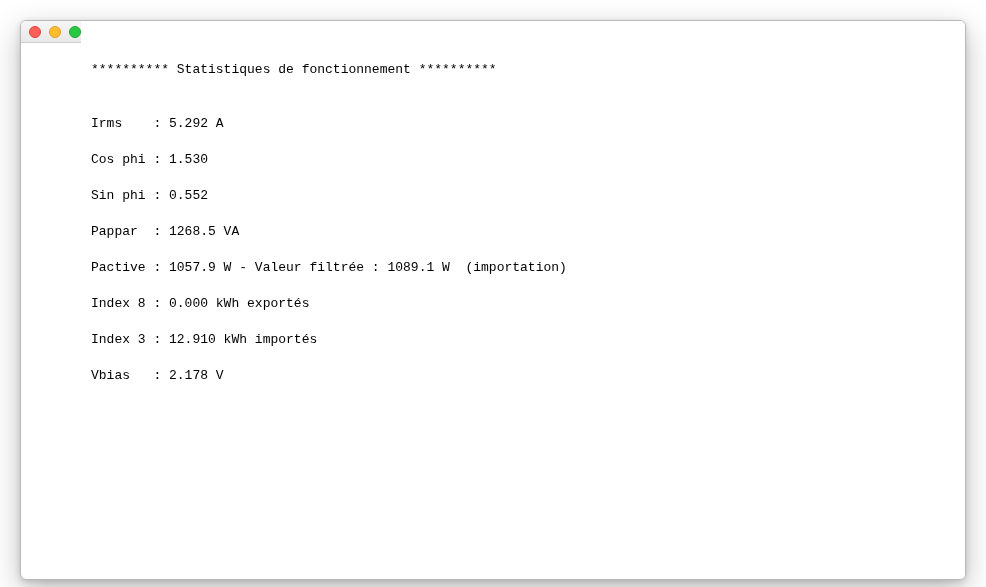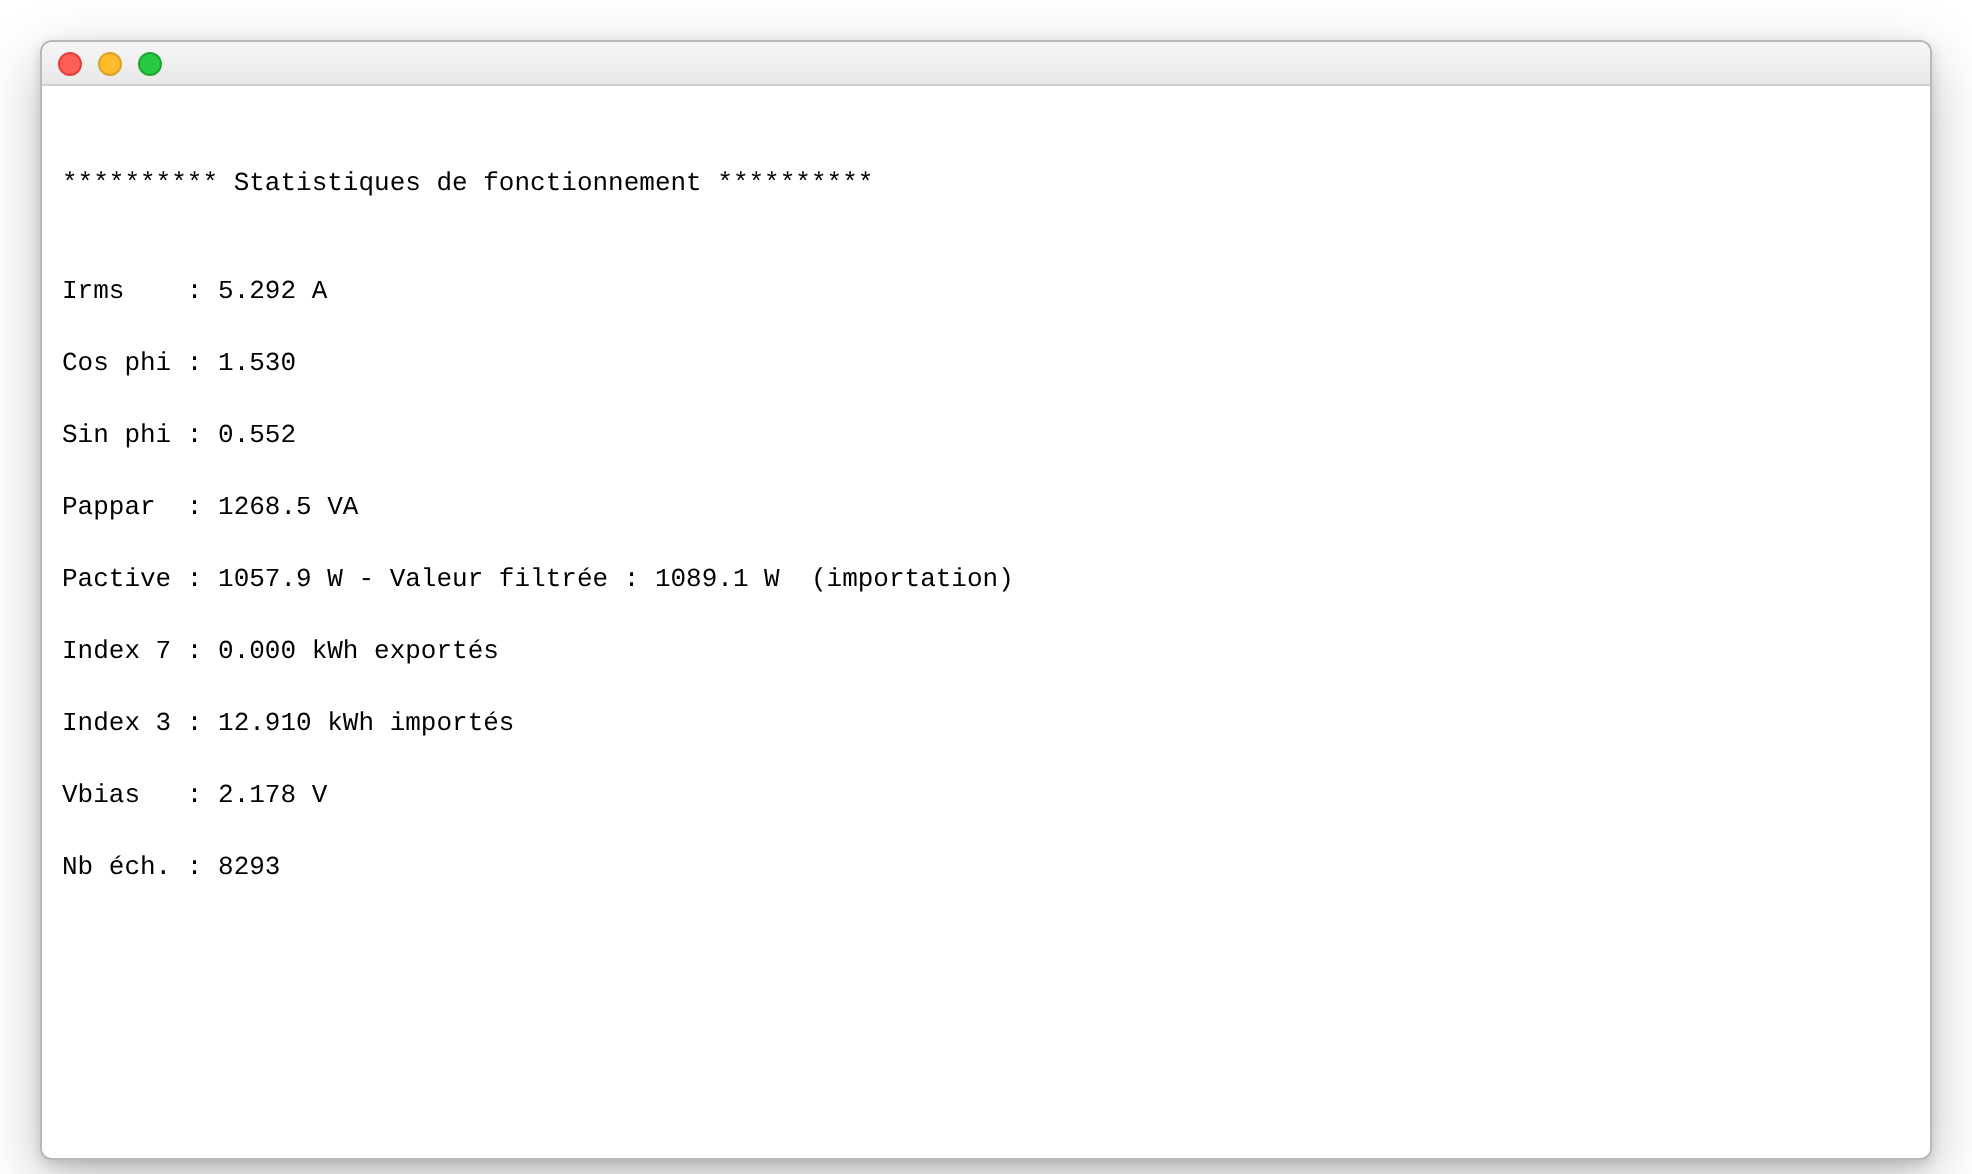--- a/index.html
+++ b/index.html
@@ -17,21 +17,21 @@
     }
     .window {
       width: 946px;
       height: 560px;
       background: #ffffff;
       border: 1px solid #b8b8b8;
       border-radius: 6px;
       box-shadow: 0 10px 30px rgba(0,0,0,0.25), 0 2px 6px rgba(0,0,0,0.15);
       overflow: hidden;
       display: flex;
-      flex-direction: column;
+      flex-direction: row;
     }
     .titlebar {
       height: 22px;
       background: linear-gradient(to bottom, #f6f6f6, #e8e8e8);
       border-bottom: 1px solid #d0d0d0;
       display: flex;
       align-items: center;
       padding-left: 8px;
       gap: 8px;
     }
@@ -69,24 +69,23 @@
   </div>
   <div class="terminal">
 <div class="line"></div>
 <div class="line">********** Statistiques de fonctionnement **********</div>
 <div class="line"></div>
 <div class="line">Irms    : 5.292 A</div>
 <div class="line">Cos phi : 1.530</div>
 <div class="line">Sin phi : 0.552</div>
 <div class="line">Pappar  : 1268.5 VA</div>
 <div class="line">Pactive : 1057.9 W - Valeur filtrée : 1089.1 W  (importation)</div>
-<div class="line">Index 7 : 0.000 kWh exportés</div>
+<div class="line">Index 8 : 0.000 kWh exportés</div>
 <div class="line">Index 3 : 12.910 kWh importés</div>
 <div class="line">Vbias   : 2.178 V</div>
-<div class="line">Nb éch. : 8293</div>
 
 
 
 
 <div class="line"></div>
 
 
   </div>
 </div>
 

